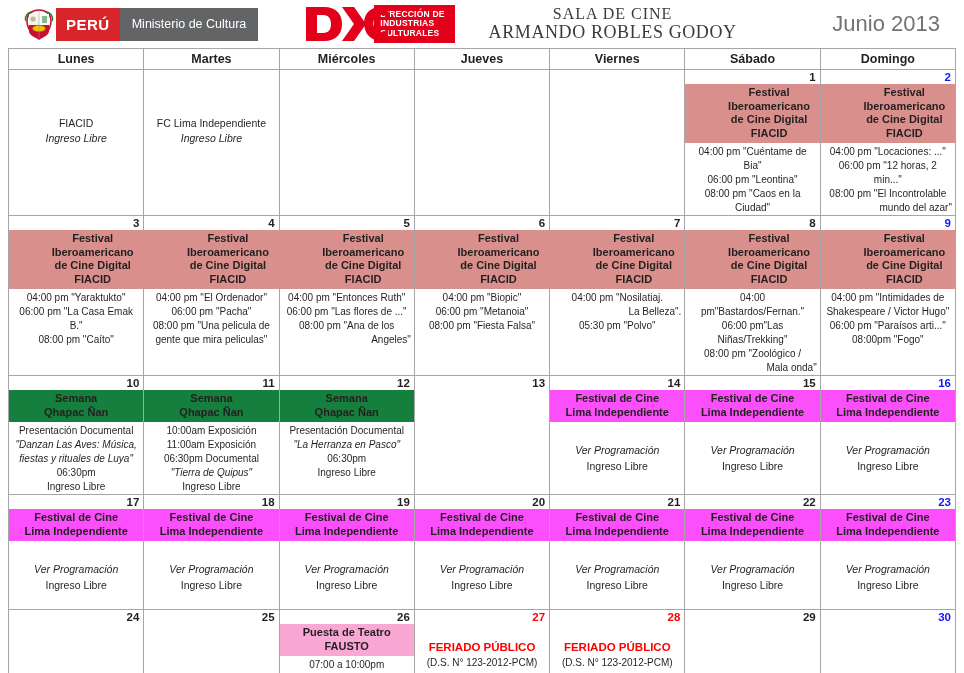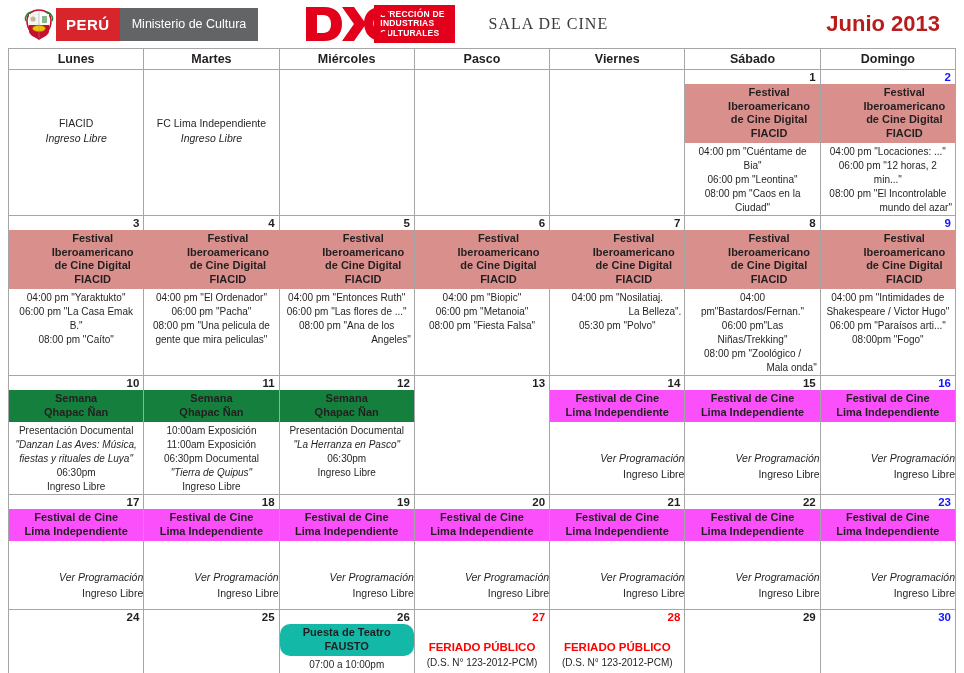--- a/index.html
+++ b/index.html
@@ -100,22 +100,22 @@
     font-family: "Liberation Serif", serif;
     font-size: 18px;
     letter-spacing: .6px;
     font-variant: small-caps;
     margin-top: 1px;
   }
 
   .month-title {
     margin-left: auto;
     font-size: 22px;
-    font-weight: bold;
-    color: #b91c1c;
+    font-weight: normal;
+    color: #737373;
     padding-right: 10px;
   }
 
   
   .cal-wrap {
     padding: 0 8px;
     box-sizing: border-box;
   }
   table.cal {
     border-collapse: collapse;
@@ -157,43 +157,43 @@
   .banner {
     text-align: center;
     font-weight: bold;
     font-size: 11px;
     line-height: 13.5px;
     padding: 2px 2px 3px 2px;
   }
   .banner.rose    { background: #d9908c; padding-left: 35px; }
   .banner.yellow  { background: #15803d; }
   .banner.magenta { background: #fc4ffc; }
-  .banner.orange  { background: #14b8a6; border-radius: 10px; }
+  .banner.orange  { background: #f9a8d4; }
 
   .lines {
     text-align: center;
     font-size: 10px;
     line-height: 14px;
     padding: 2px 3px 0 3px;
   }
   .lines .it { font-style: italic; }
 
   .plain-body {
     text-align: center;
     font-size: 10.5px;
     line-height: 15px;
     padding-top: 32px;
   }
   .plain-body .it { font-style: italic; }
 
   .ver-body {
-    text-align: right;
+    text-align: center;
     font-size: 10.5px;
     line-height: 16px;
-    padding-top: 28px;
+    padding-top: 20px;
   }
 
   .holiday-body {
     text-align: center;
     padding-top: 16px;
   }
   .holiday-title {
     color: #ff0000;
     font-weight: bold;
     font-size: 11.5px;
@@ -239,33 +239,34 @@
     </div>
     <div class="dic-text">
       <span>DIRECCIÓN DE</span>
       <span>INDUSTRIAS</span>
       <span>CULTURALES</span>
     </div>
   </div>
 
   <div class="sala">
     <div class="l1">SALA DE CINE</div>
+    <div class="l2">ARMANDO ROBLES GODOY</div>
   </div>
 
   <div class="month-title">Junio 2013</div>
 </div>
 
 <div class="cal-wrap">
   <table class="cal">
     <thead>
       <tr id="weekday-row">
           <th class="">Lunes</th>
           <th class="">Martes</th>
           <th class="">Miércoles</th>
-          <th class="">Pasco</th>
+          <th class="">Jueves</th>
           <th class="">Viernes</th>
           <th class="">Sábado</th>
           <th class="sunday-head">Domingo</th>
         </tr>
     </thead>
     <tbody id="weeks-body">
         <tr>
           <td class="daycell firstrow">
             <div class="daynum"></div>
             <div class="plain-body">

